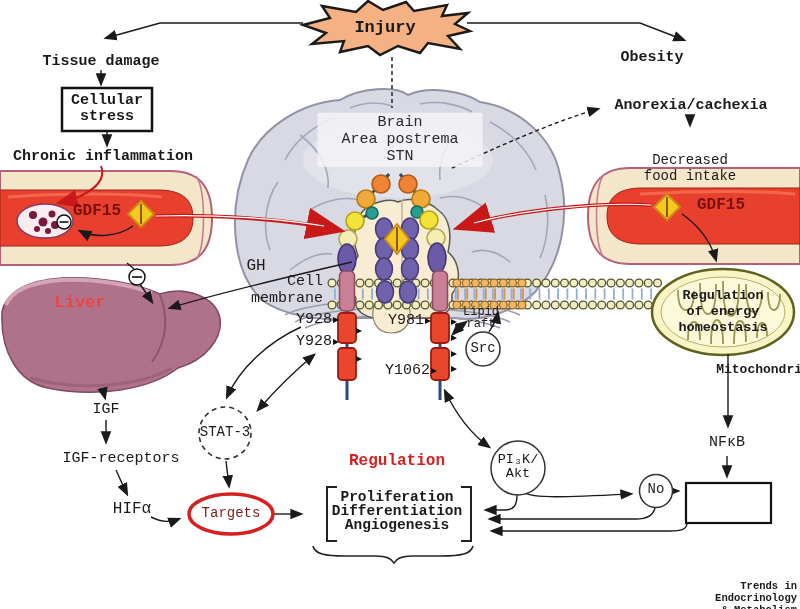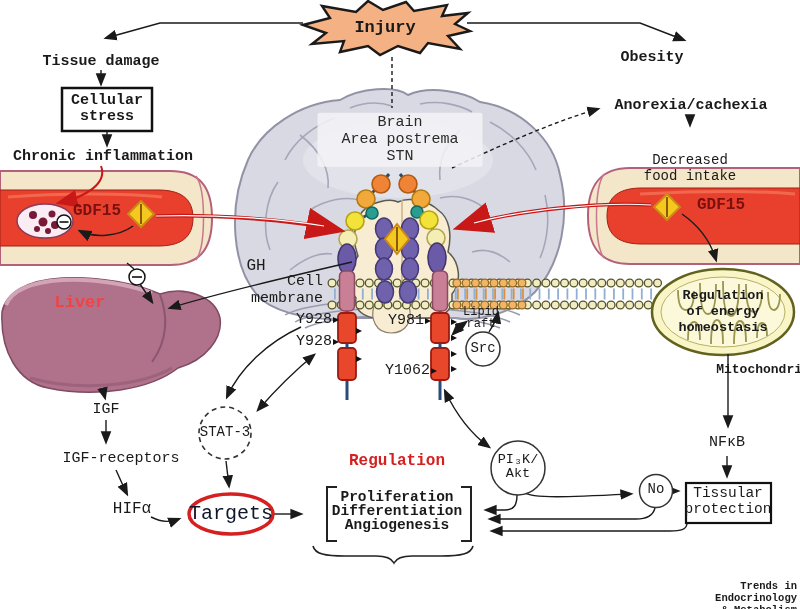--- a/index.html
+++ b/index.html
@@ -276,21 +276,21 @@
 <div class="lbl b boxlbl" style="left:107px;top:109px;">Cellular
 stress</div>
 <div class="lbl b" style="left:103px;top:157px;">Chronic inflammation</div>
 <div class="lbl b dkred" style="left:97px;top:212px;font-size:16px;">GDF15</div>
 <div class="lbl" style="left:256px;top:267px;font-size:16px;">GH</div>
 <div class="lbl b white" style="left:80px;top:303px;font-size:17px;">Liver</div>
 <div class="lbl" style="left:106px;top:410px;">IGF</div>
 <div class="lbl" style="left:121px;top:459px;">IGF-receptors</div>
 <div class="lbl" style="left:132px;top:510px;font-size:16px;">HIFα</div>
 <div class="lbl" style="left:225px;top:433px;font-size:14px;">STAT-3</div>
-<div class="lbl" style="left:231px;top:514px;font-size:20px;color:#0f172a;">Targets</div>
+<div class="lbl" style="left:231px;top:514px;font-size:14px;color:#7f1d1d;">Targets</div>
 <div class="lbl brainbox" style="left:400px;top:140px;">Brain
 Area postrema
 STN</div>
 <div class="lbl r" style="left:323px;top:291px;">Cell
 membrane</div>
 <div class="lbl r" style="left:332px;top:320px;">Y928</div>
 <div class="lbl r" style="left:332px;top:342px;">Y928</div>
 <div class="lbl r" style="left:424px;top:321px;">Y981</div>
 <div class="lbl r" style="left:430px;top:371px;">Y1062</div>
 <div class="lbl" style="left:481px;top:318px;font-size:12px;line-height:1.0;">Lipid
@@ -306,17 +306,15 @@
 <div class="lbl b" style="left:691px;top:106px;">Anorexia/cachexia</div>
 <div class="lbl" style="left:690px;top:147px;font-size:14px;margin-top:22px;">Decreased
 food intake</div>
 <div class="lbl b dkred" style="left:721px;top:206px;font-size:16px;">GDF15</div>
 <div class="lbl b" style="left:723px;top:312px;font-size:13.5px;line-height:1.18;">Regulation
 of energy
 homeostasis</div>
 <div class="lbl b" style="left:763px;top:370px;font-size:13px;">Mitochondria</div>
 <div class="lbl" style="left:727px;top:443px;">NFκB</div>
 <div class="lbl" style="left:656px;top:490px;font-size:14px;">No</div>
-<div class="lbl" style="left:728px;top:502px;font-size:14.5px;line-height:1.1;">Tissular
-protection</div>
 <div class="lbl b r" style="left:797px;top:599px;font-size:10.5px;">Trends in Endocrinology &amp; Metabolism</div>
 
 </div>
 
 </body></html>

